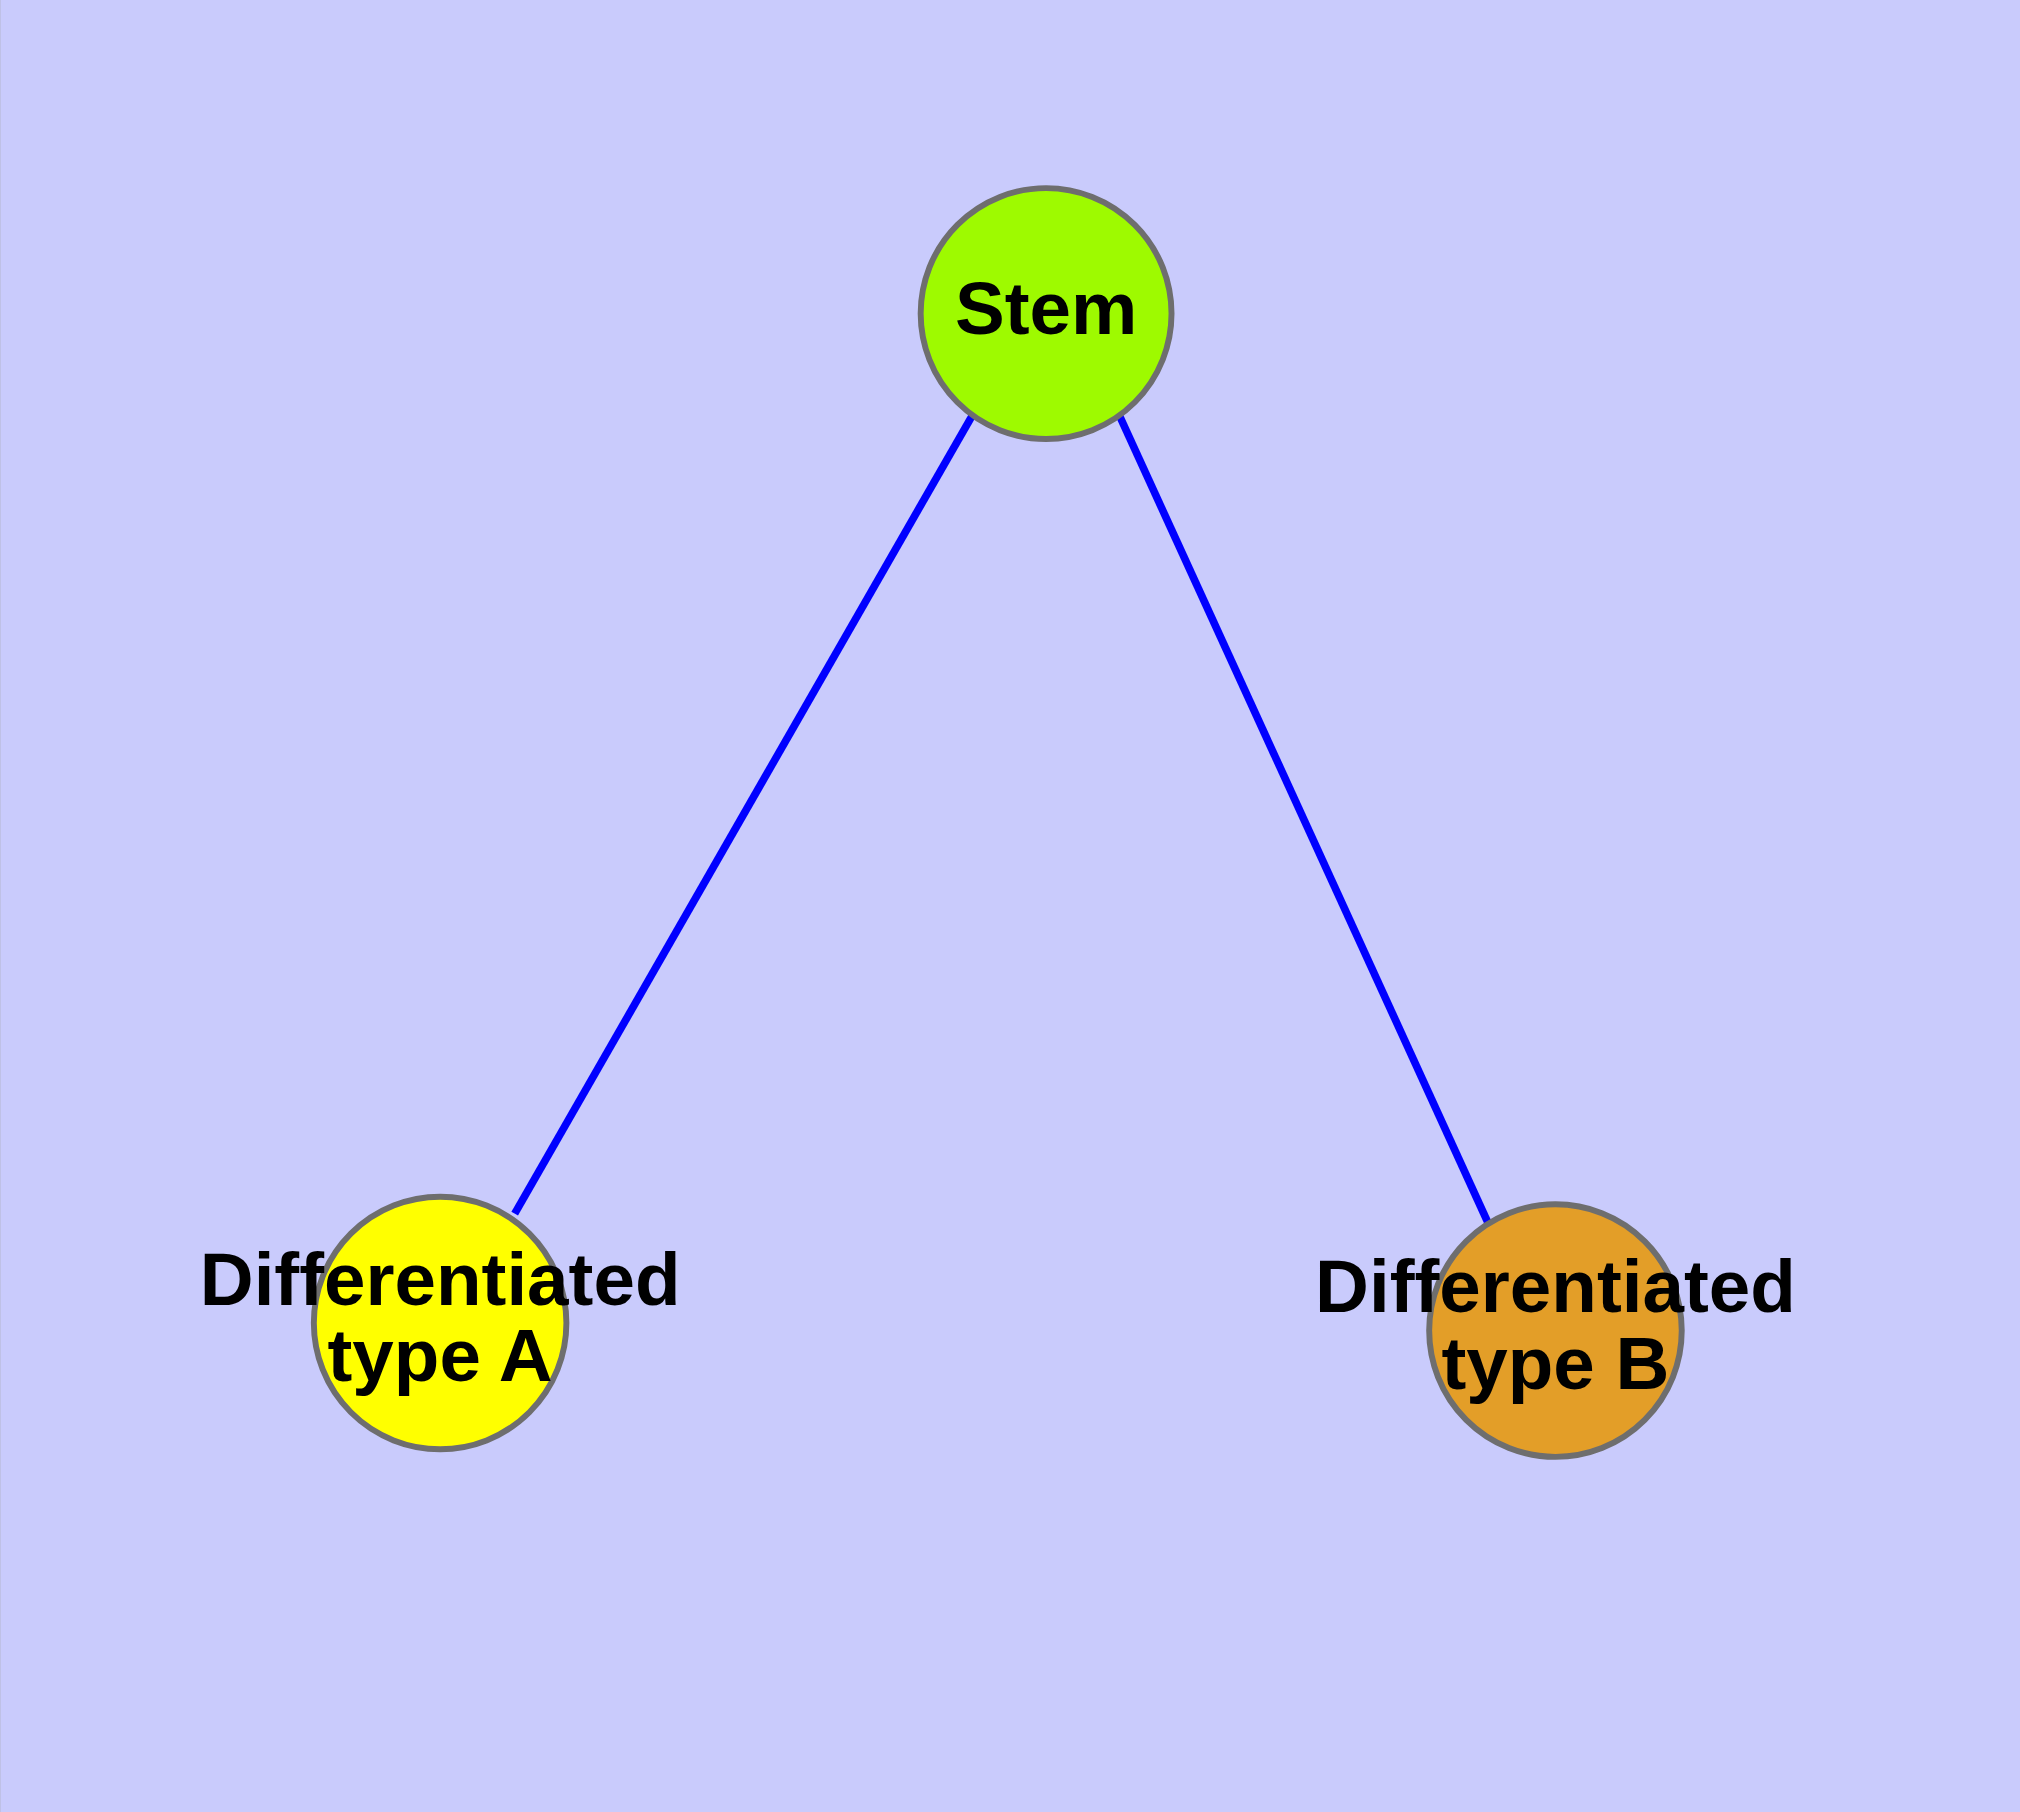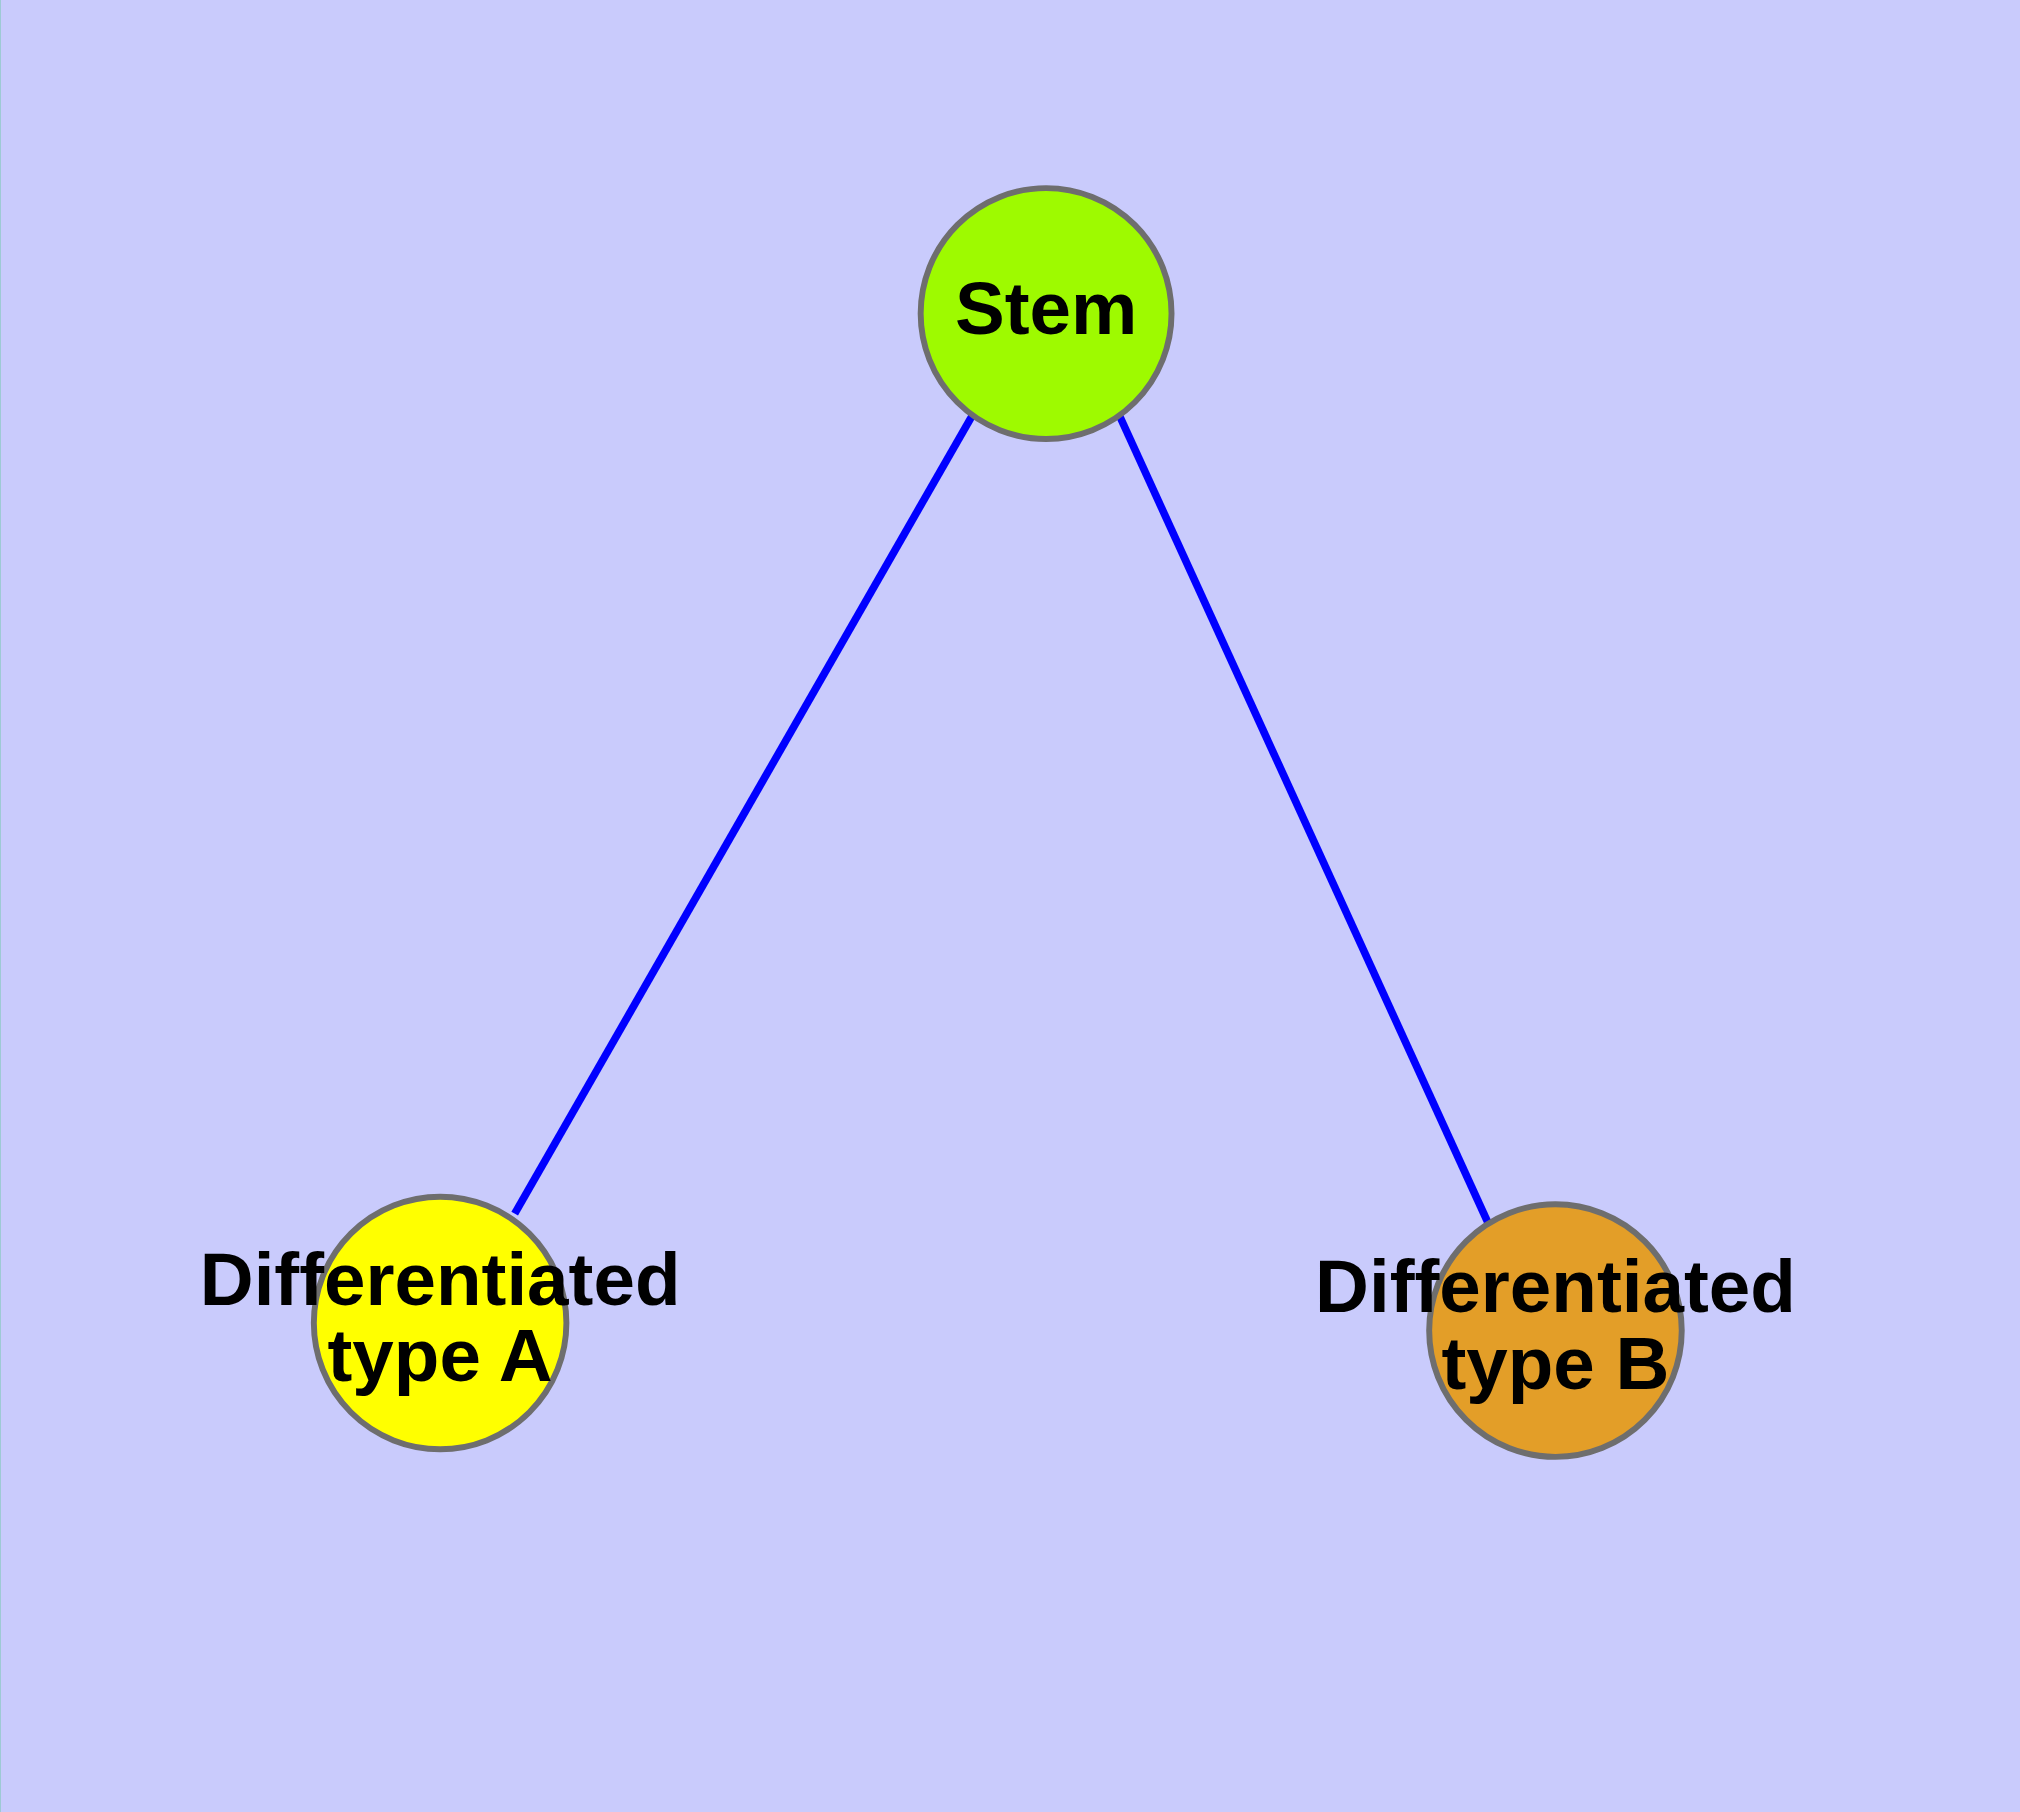--- a/index.html
+++ b/index.html
@@ -29,21 +29,21 @@
     font-size: 88px;
     fill: #000000;
     dominant-baseline: middle;
     text-anchor: middle;
     white-space: pre;
   }
 </style>
 </head>
 <body>
 
-<div id="canvas" style="width: 2021px; height: 1812px; background: #22c55e;">
+<div id="canvas" style="width: 2021px; height: 1812px; background: #a3a3a3;">
   <svg id="graph-svg" viewBox="0 0 2384 2138" xmlns="http://www.w3.org/2000/svg" style="width: 2021px; height: 1812px;">
     <rect id="bg-rect" x="0" y="0" width="2384" height="2138" fill="#C9CBFC"></rect>
     <g id="edge-layer">
         <line x1="1147" y1="490" x2="607" y2="1432" stroke="#0000FF" stroke-width="9" stroke-linecap="butt"></line>
         <line x1="1319" y1="487" x2="1756" y2="1444" stroke="#0000FF" stroke-width="9" stroke-linecap="butt"></line>
       </g>
     <g id="node-layer">
         <circle cx="1234" cy="370" r="148" fill="#9EFA00" stroke="#6E6E6E" stroke-width="7"></circle>
         <circle cx="519" cy="1561" r="149" fill="#FFFF00" stroke="#6E6E6E" stroke-width="7"></circle>
         <circle cx="1835" cy="1570" r="149" fill="#E39E28" stroke="#6E6E6E" stroke-width="7"></circle>

